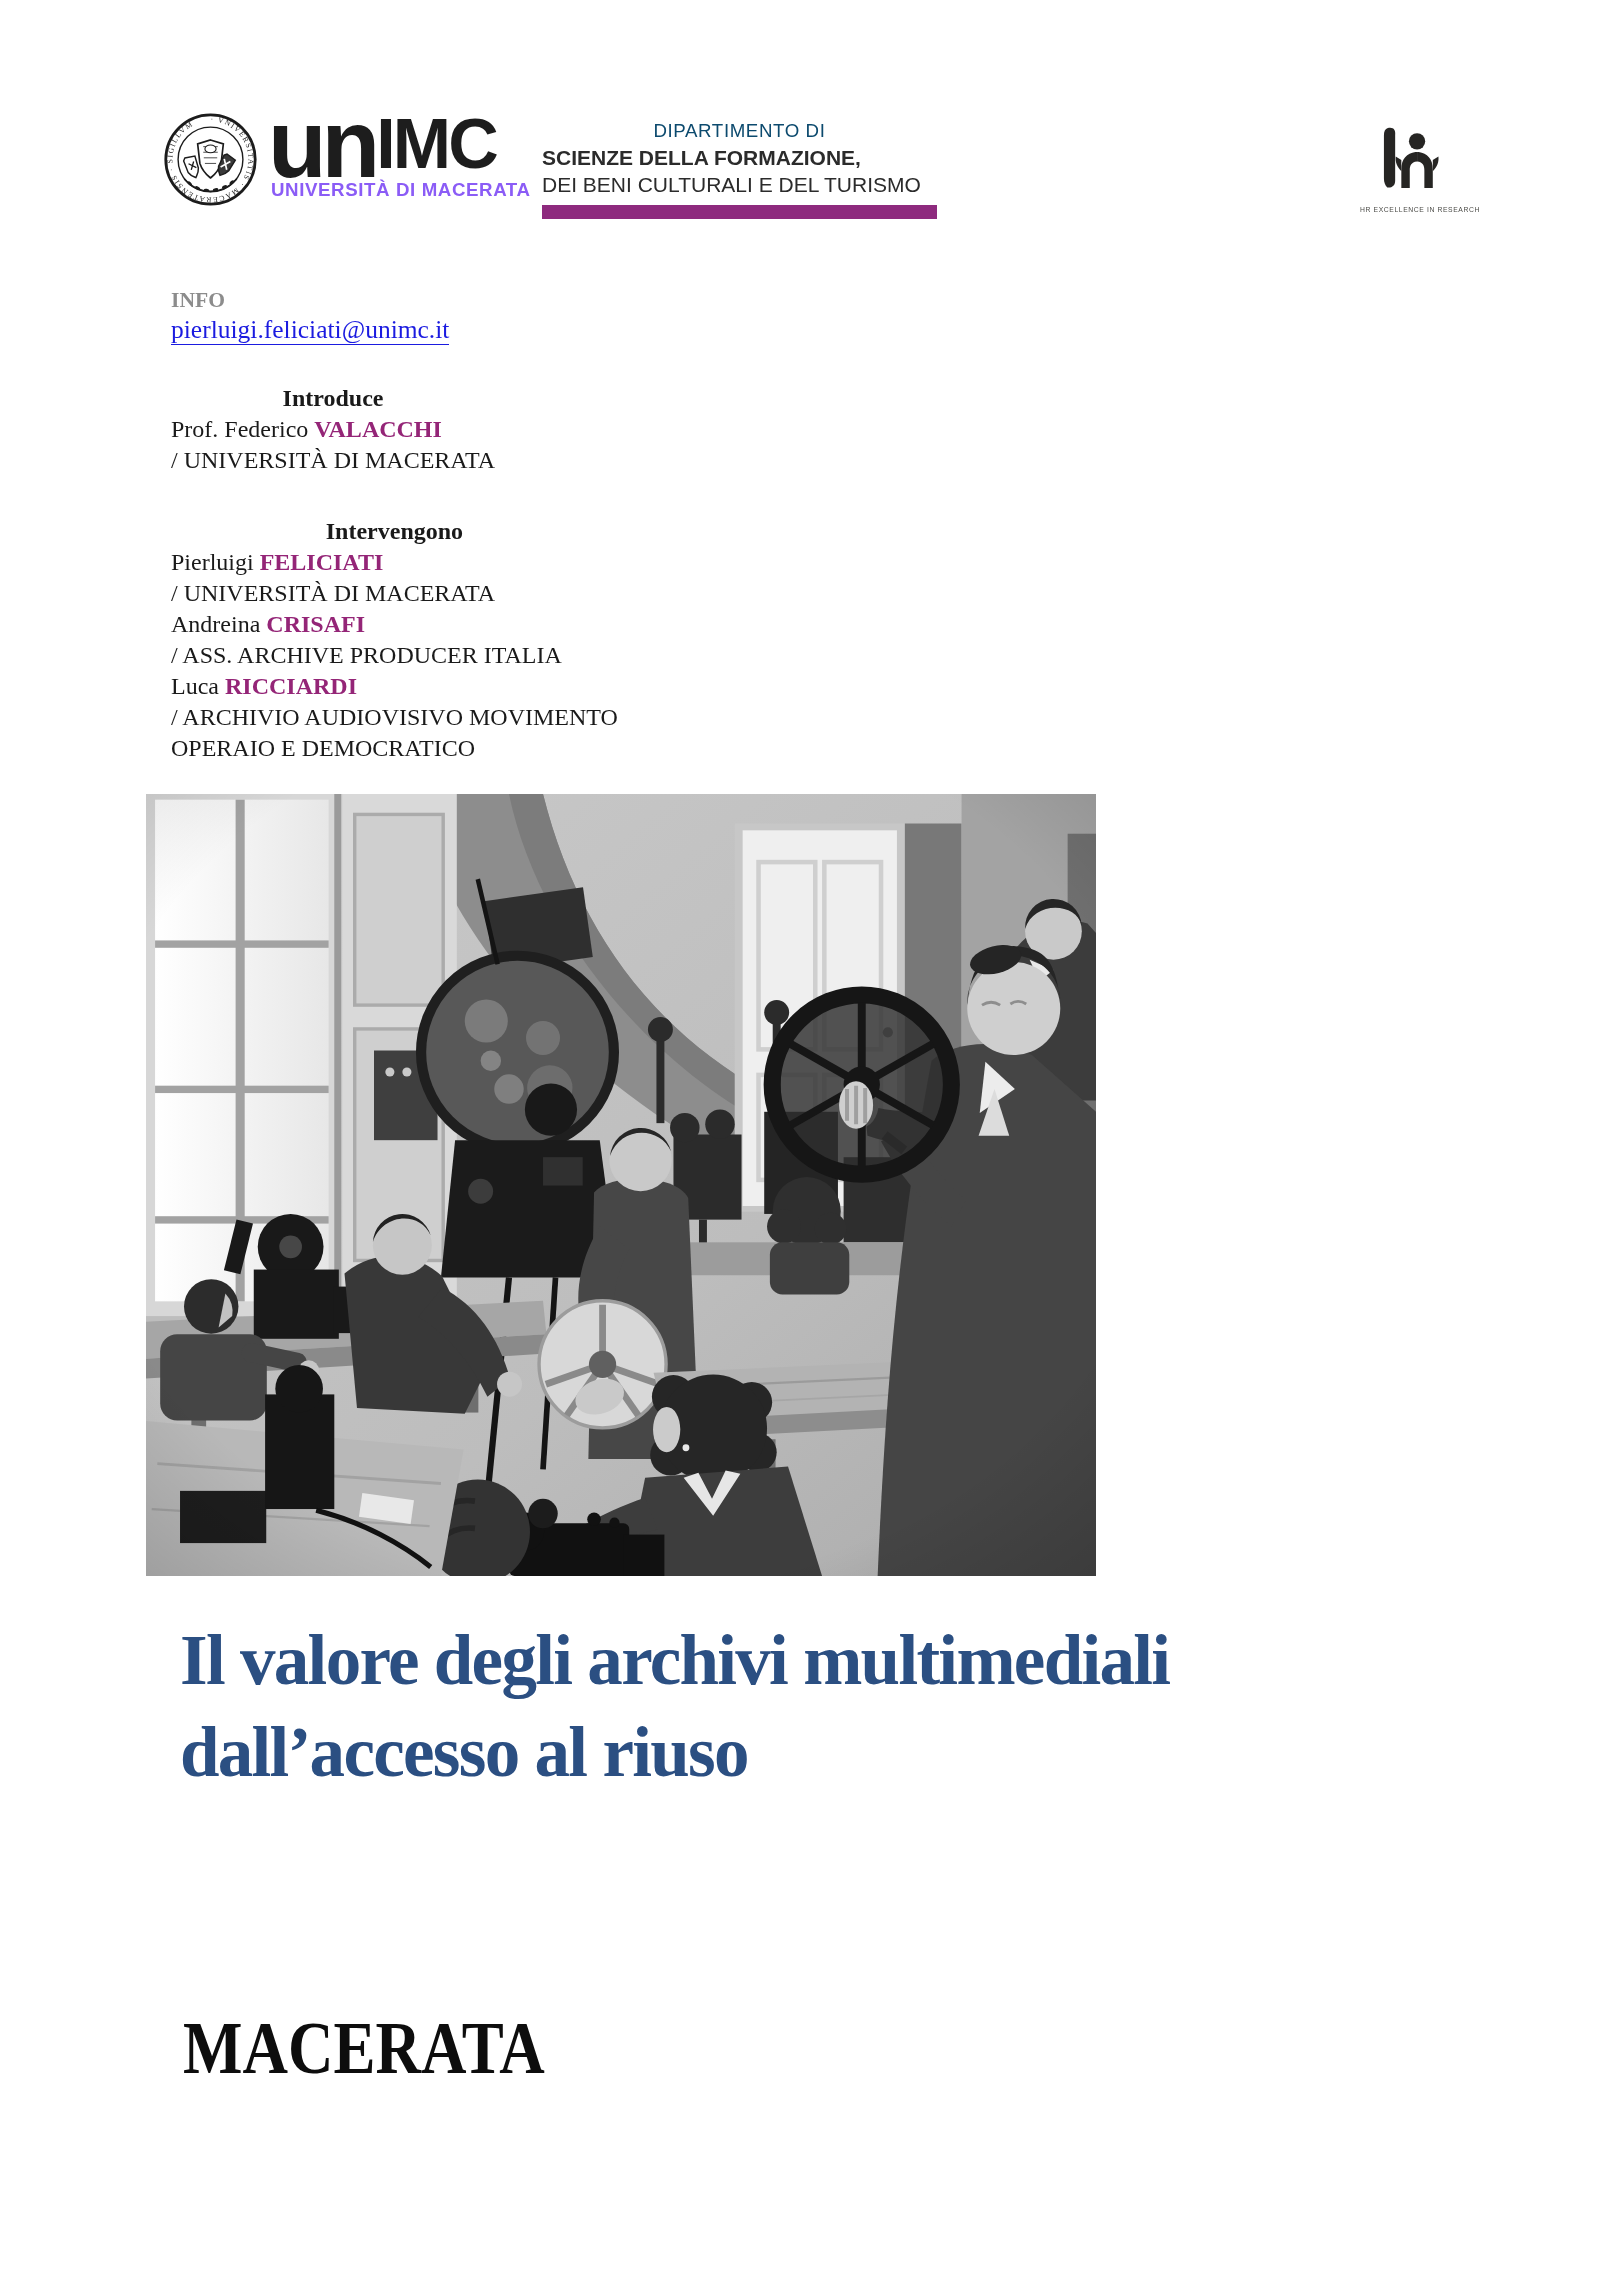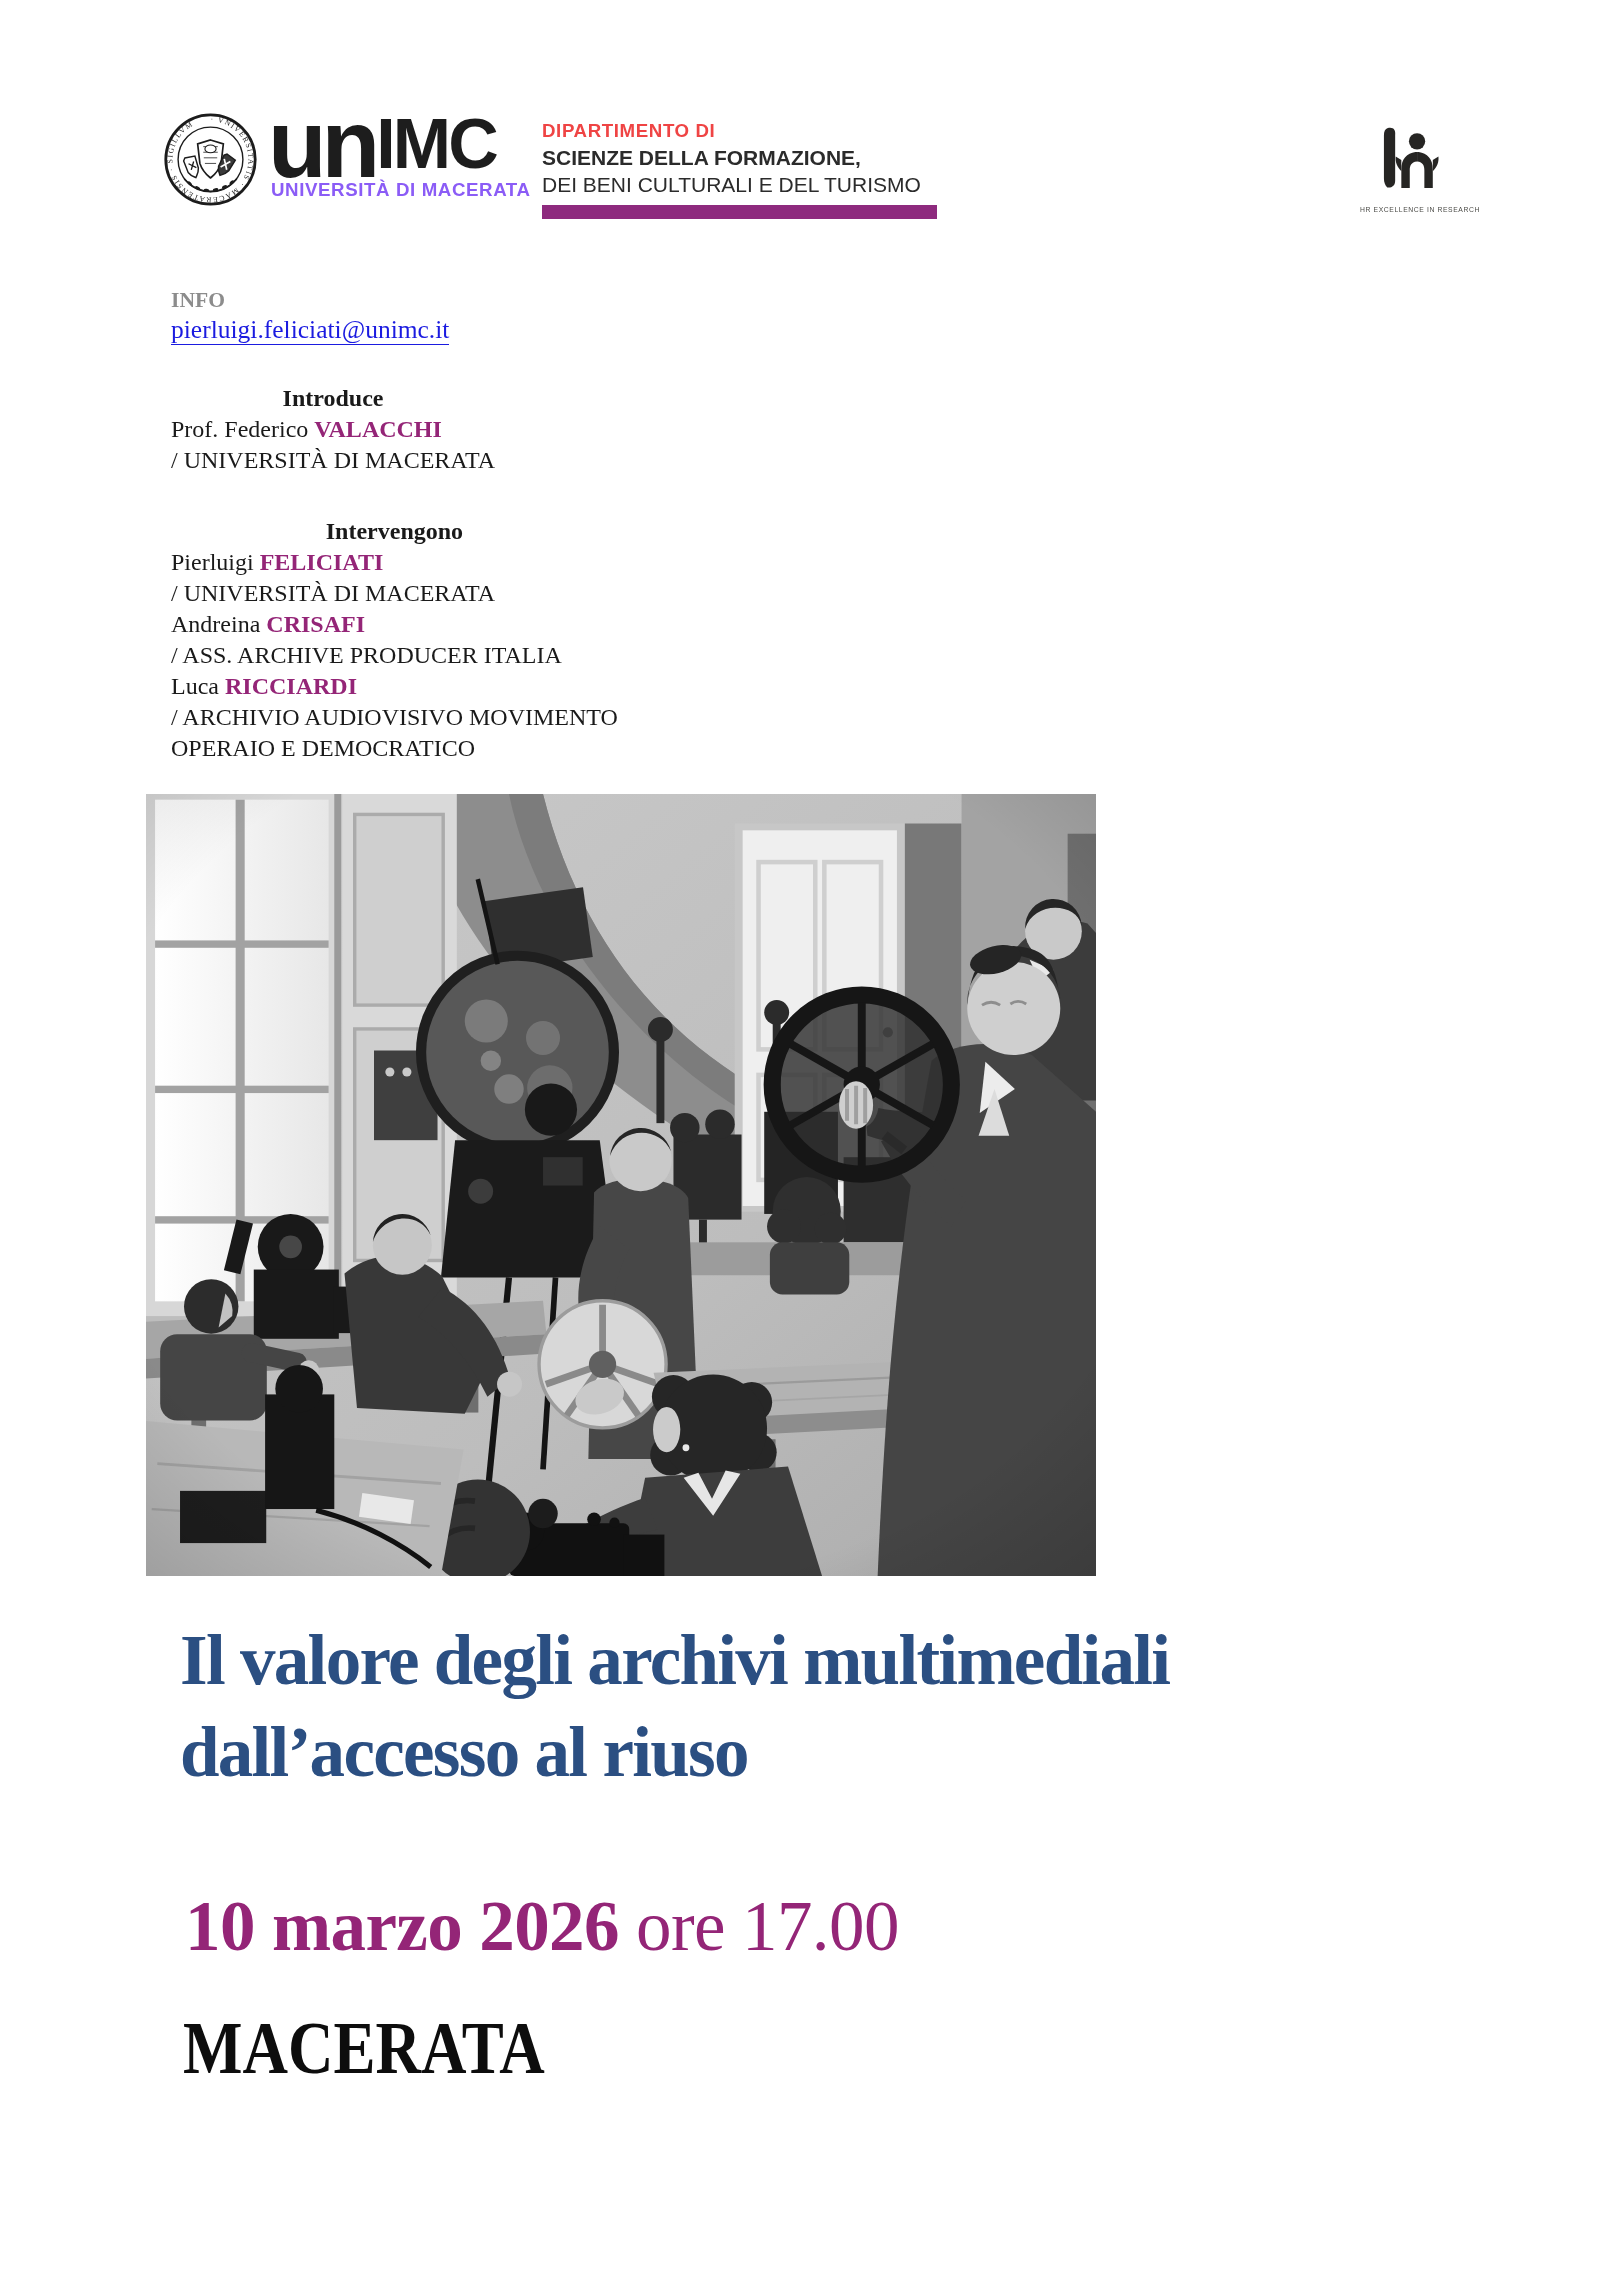--- a/index.html
+++ b/index.html
@@ -17,21 +17,21 @@
 
   
   .seal{position:absolute;left:163px;top:112px;width:95px;height:95px;}
   .wordmark{position:absolute;left:268px;top:96px;display:flex;align-items:center;
             font-family:"Liberation Sans",sans-serif;font-weight:800;color:#1d1d1d;white-space:nowrap;}
   .wordmark .wm-un{font-size:96px;line-height:1;letter-spacing:-5.1px;}
   .wordmark .wm-imc{font-size:70px;line-height:1;letter-spacing:-2.8px;text-transform:uppercase;margin-left:1.1px;}
   .uni-caption{position:absolute;left:271px;top:179px;font-family:"Liberation Sans",sans-serif;
                font-size:18.7px;font-weight:600;letter-spacing:0.6px;color:#8b5cf6;white-space:nowrap;}
   .dept{position:absolute;left:542px;top:120px;font-family:"Liberation Sans",sans-serif;color:#2b2b2b;white-space:nowrap;}
-  .dept-l1{font-size:18.7px;font-weight:700;letter-spacing:0.6px;color:#ef4444;}
+  .dept-l1{font-size:18.7px;font-weight:400;letter-spacing:0.6px;color:#0c4a6e;text-align:center;}
   .dept-l2{font-size:21px;font-weight:700;margin-top:4px;}
   .dept-l3{font-size:21px;font-weight:400;margin-top:3.4px;}
   .dept-bar{width:395px;height:13.6px;background:var(--bar-purple);margin-top:8px;}
   .hr-award{position:absolute;left:1360px;top:116px;width:113px;text-align:center;}
   .hr-glyph{width:73px;height:85px;margin:0 auto;display:block;}
   .hr-caption{margin-top:4.5px;font-family:"Liberation Sans",sans-serif;font-size:6.8px;
               letter-spacing:0.6px;color:#4a4a46;white-space:nowrap;}
 
   
   .info-label{position:absolute;left:171px;top:288px;font-size:21.6px;font-weight:700;color:var(--info-gray);}
@@ -385,19 +385,18 @@
 
       <rect x="0" y="0" width="1675" height="1378" fill="url(#vign)"></rect>
     </svg>
   </div>
 
   <div class="title">
     <div>Il valore degli archivi multimediali</div>
     <div>dall’accesso al riuso</div>
   </div>
 
-  <div class="date-line"><span class="dt-bold">10 marzo 2026</span><span> ore 17.00</span></div>
 
 
   <div class="city">MACERATA</div>
 
 </div>
 
 
 </body></html>

